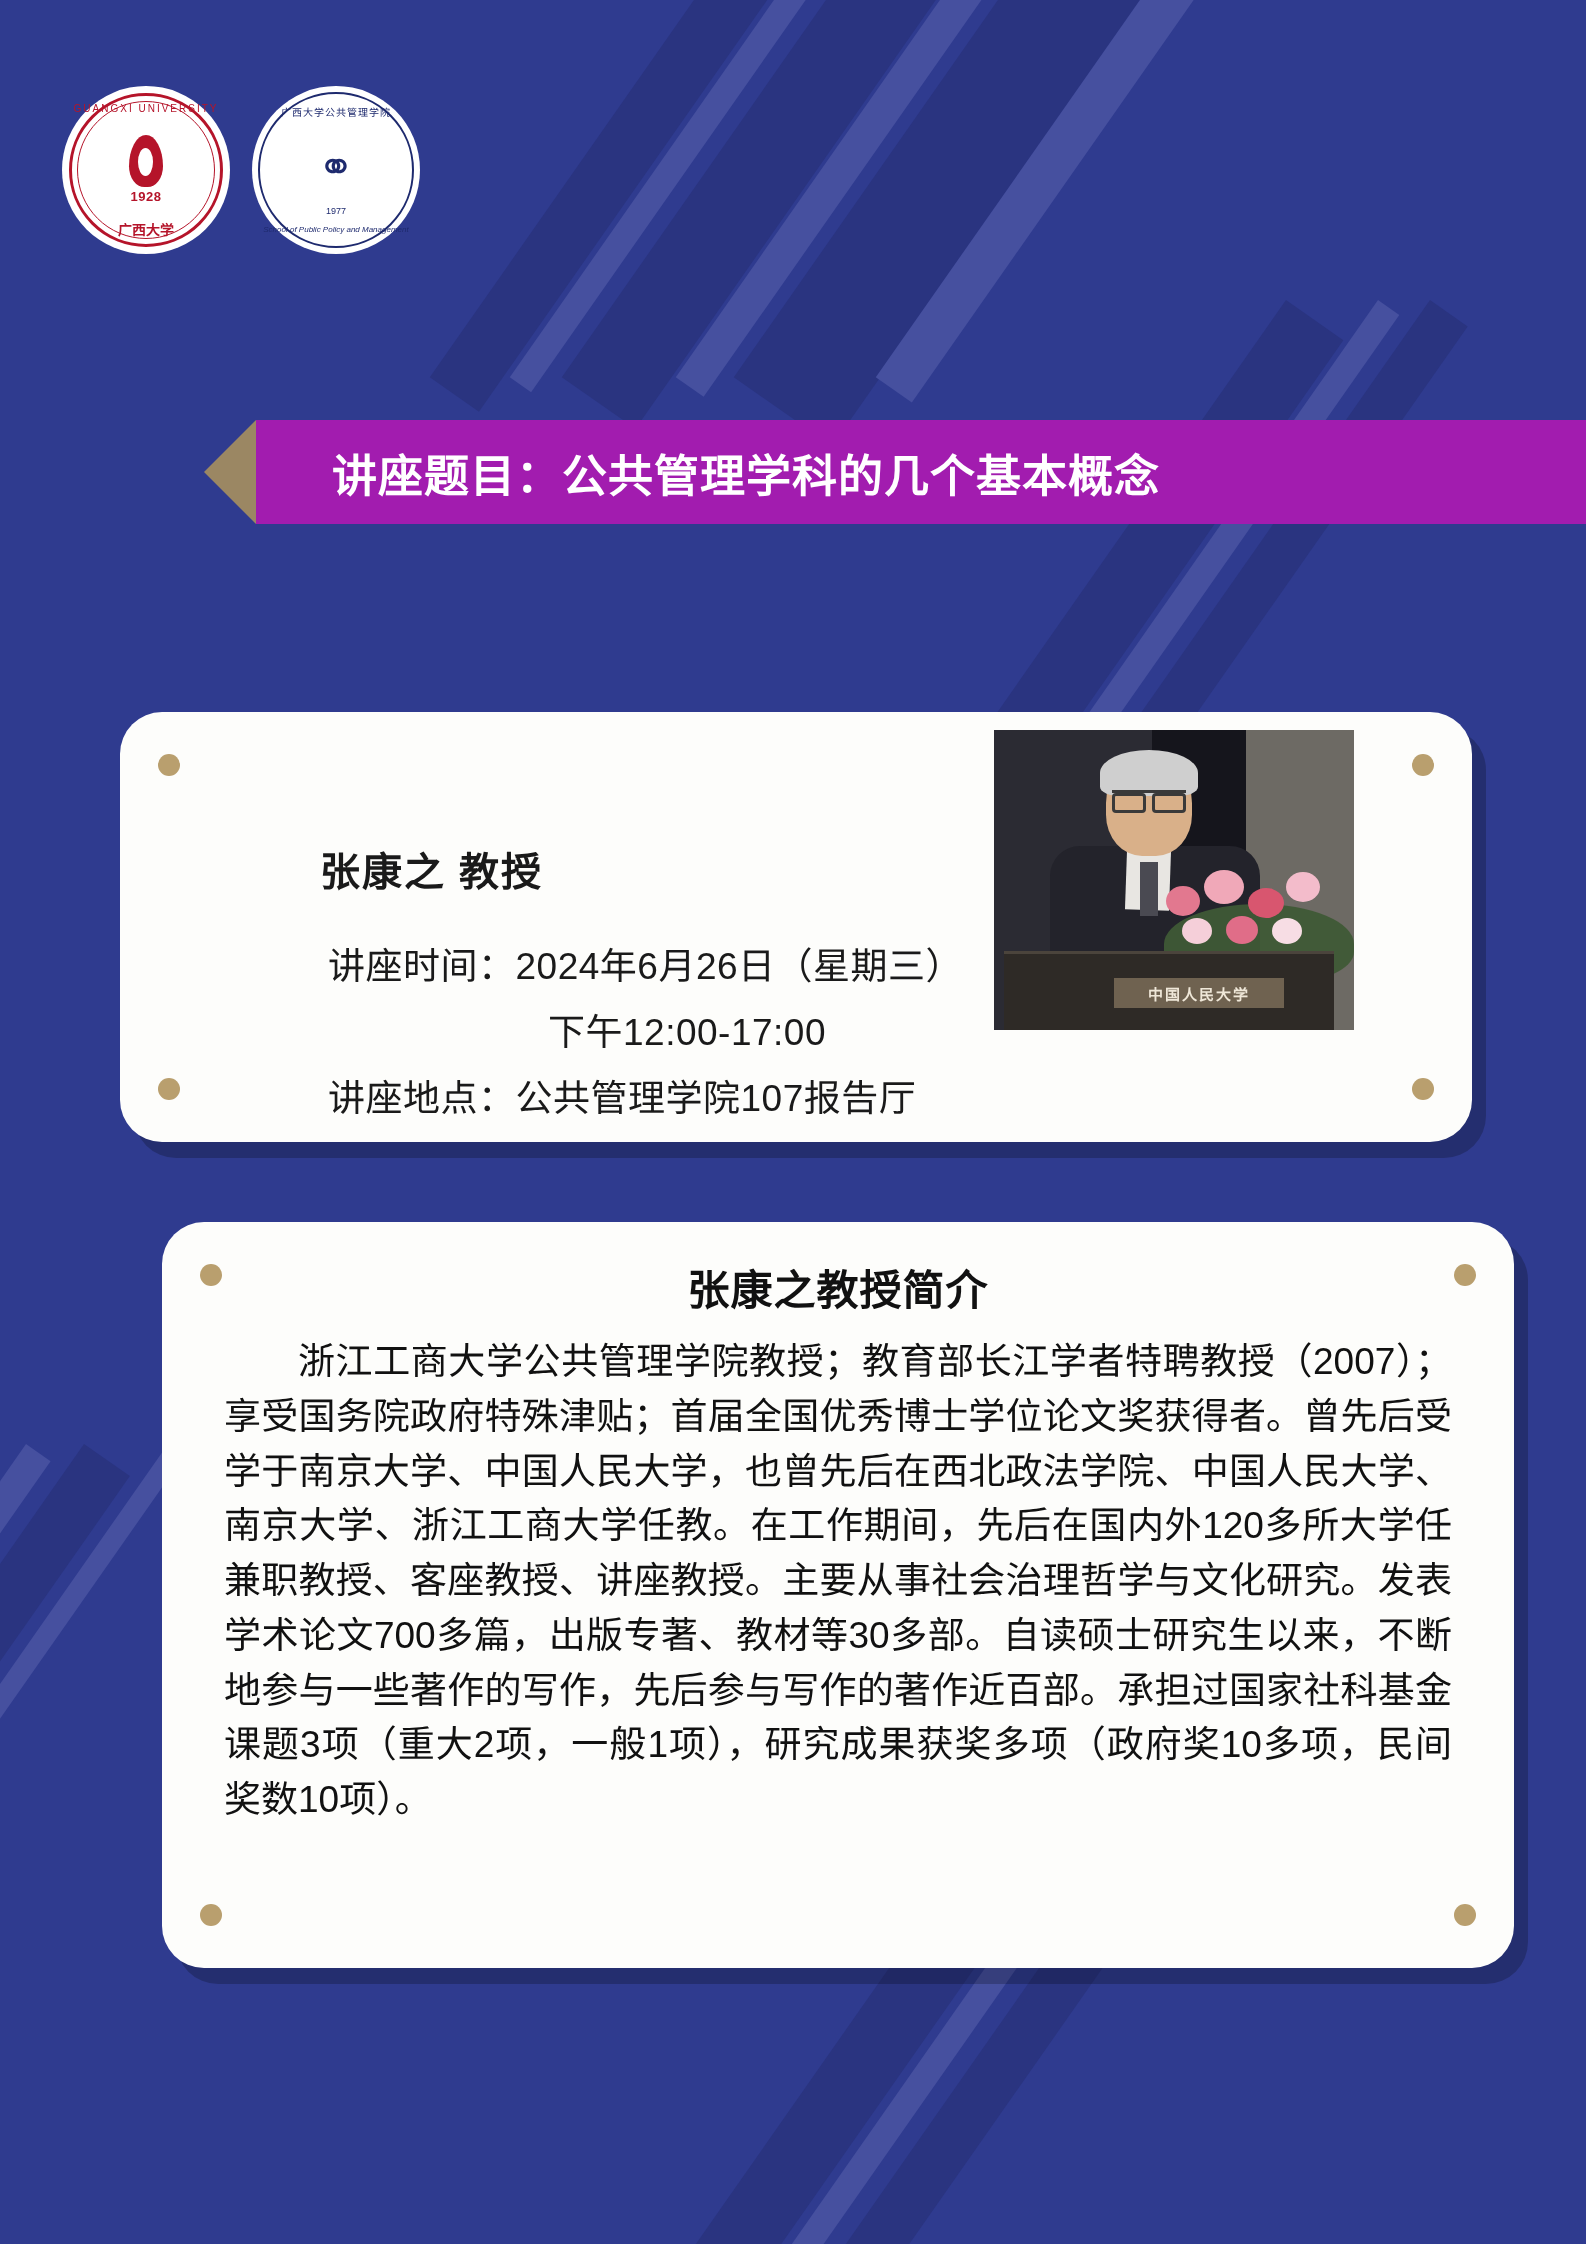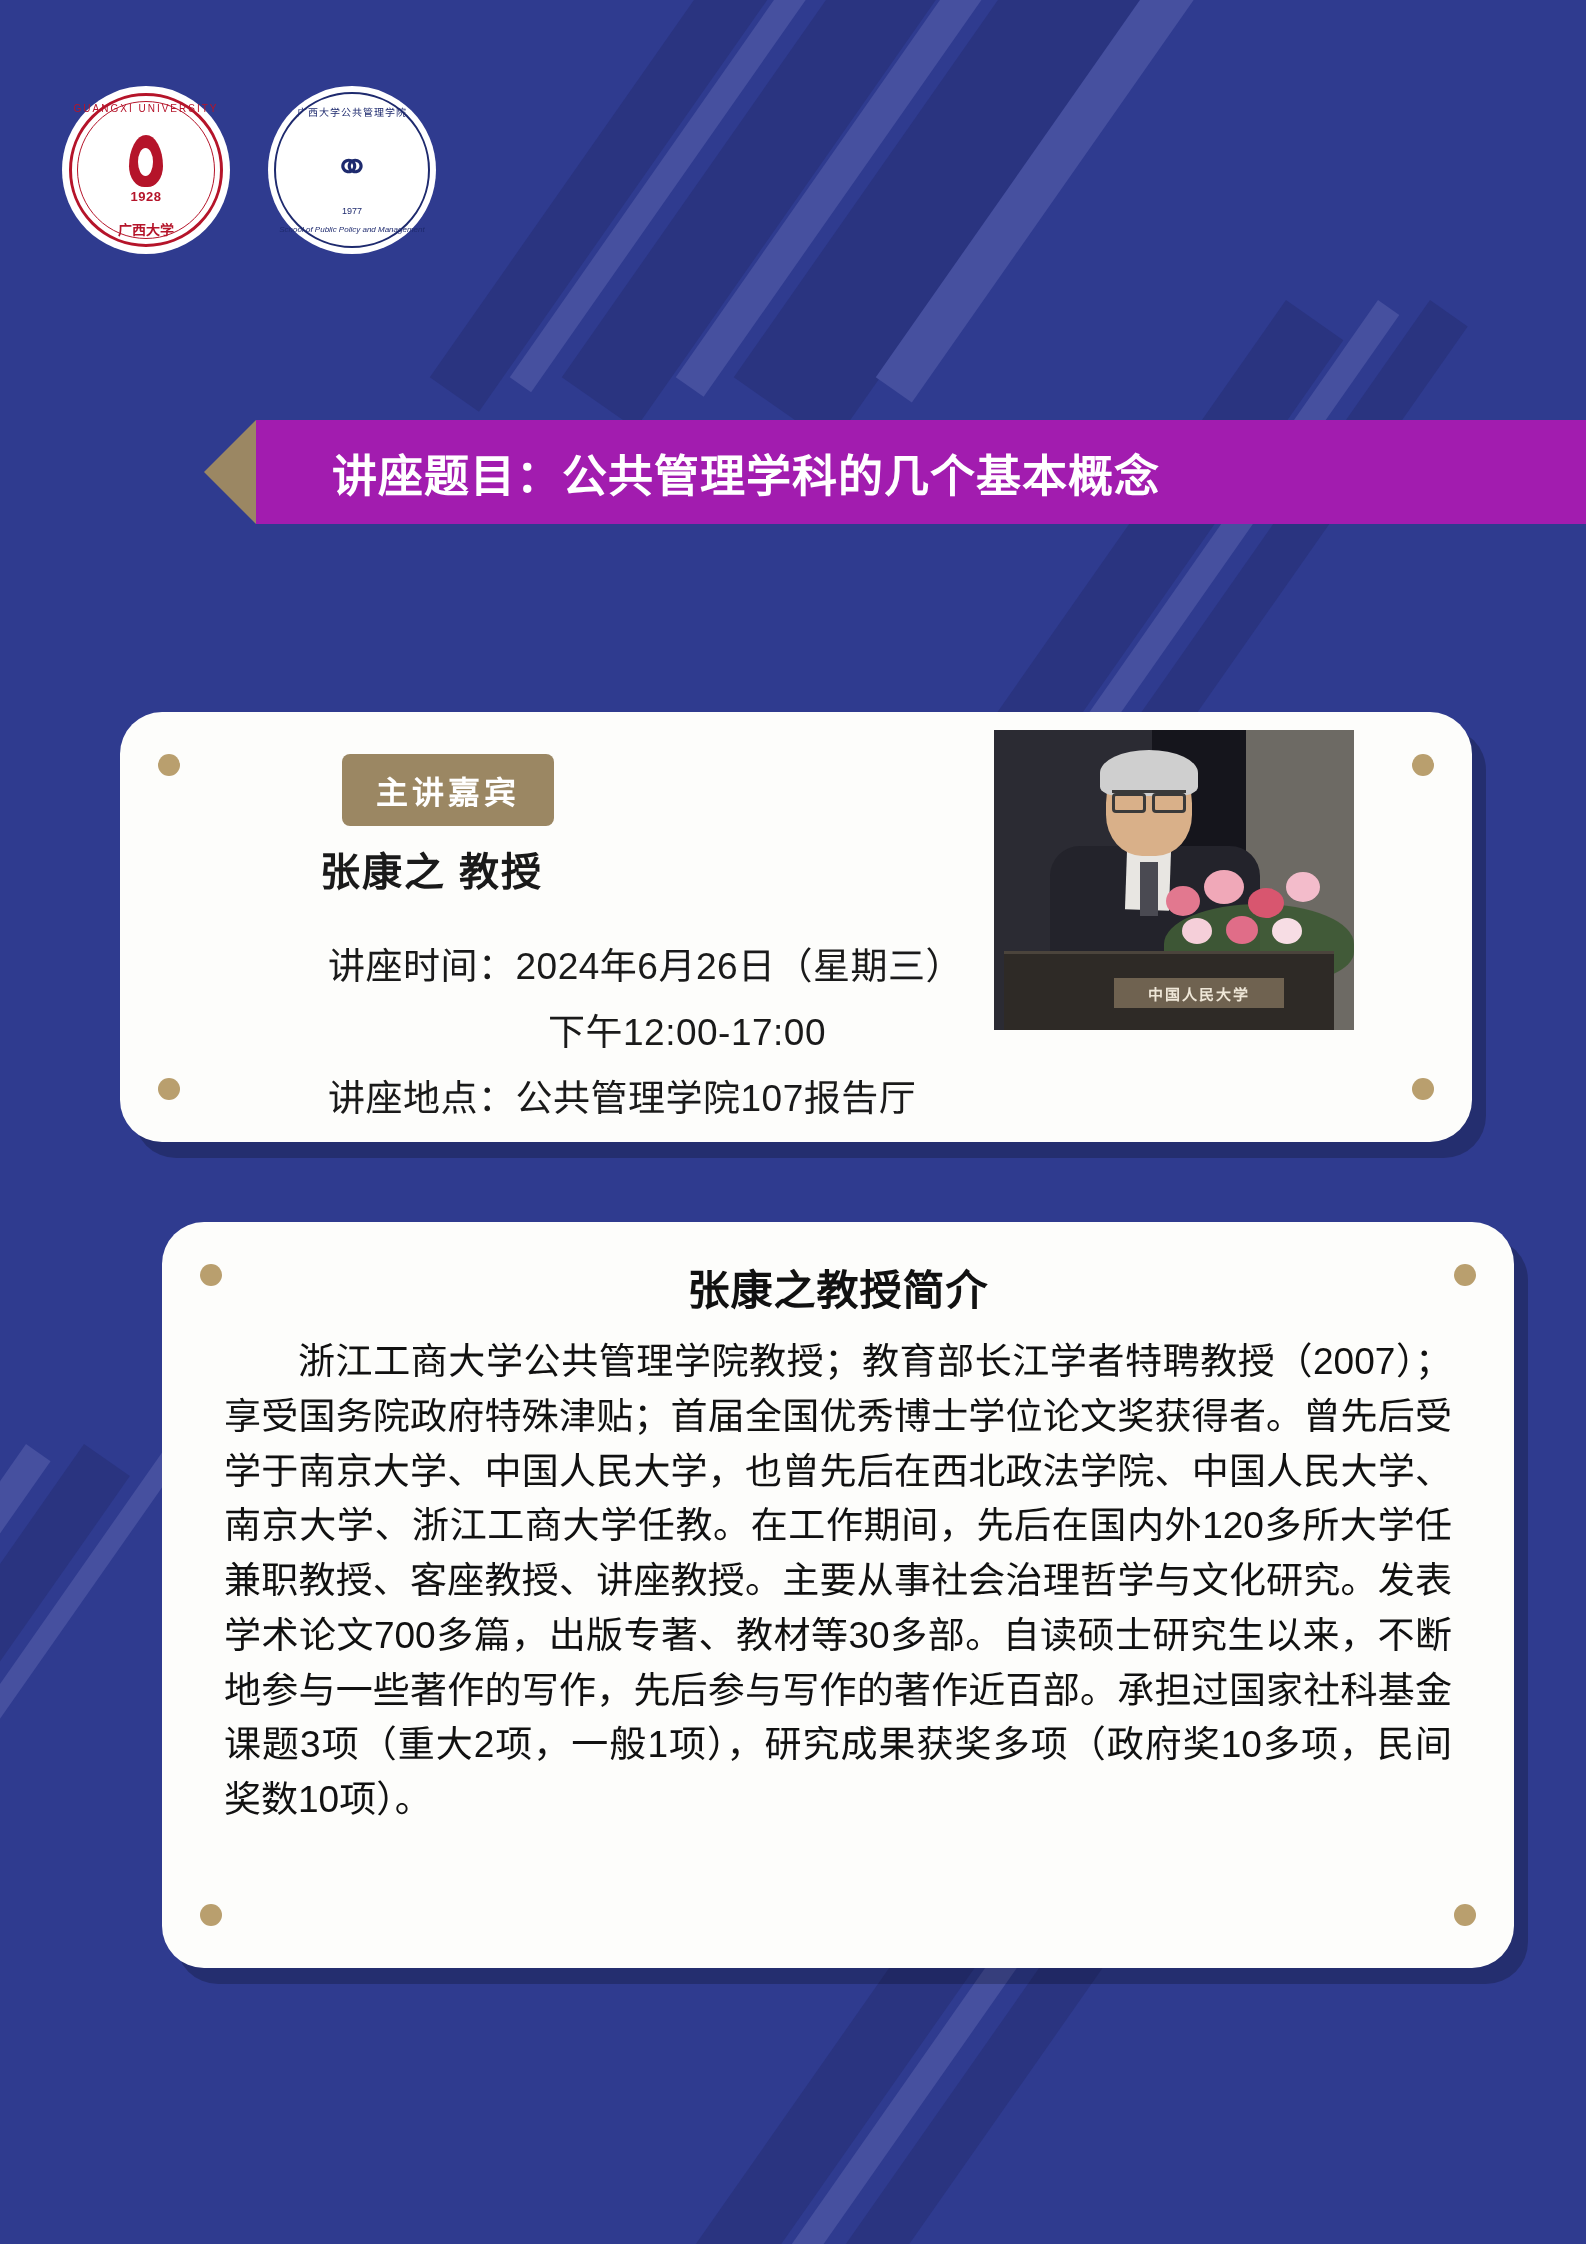--- a/index.html
+++ b/index.html
@@ -42,21 +42,21 @@
   
   .sg-br { bottom: -140px; right: -120px; width: 560px; height: 640px; }
 
   
   .header {
     position: absolute;
     top: 86px;
     left: 62px;
     display: flex;
     align-items: center;
-    gap: 38px;
+    gap: 22px;
   }
   .logo {
     width: 168px;
     height: 168px;
     border-radius: 50%;
     background: #ffffff;
     box-sizing: border-box;
     display: flex;
     align-items: center;
     justify-content: center;
@@ -455,21 +455,20 @@
   <div class="topic-banner">
     <div class="topic-text">讲座题目：公共管理学科的几个基本概念</div>
   </div>
 
   <div class="card card-speaker">
     <div class="dot" style="left:38px; top:42px;"></div>
     <div class="dot" style="right:38px; top:42px;"></div>
     <div class="dot" style="left:38px; bottom:42px;"></div>
     <div class="dot" style="right:38px; bottom:42px;"></div>
 
-    <div class="badge">主讲嘉宾</div>
     <div class="speaker-name">张康之  教授</div>
     <div class="speaker-line sl1">讲座时间：2024年6月26日（星期三）</div>
     <div class="speaker-line sl2">下午12:00-17:00</div>
     <div class="speaker-line sl3">讲座地点：公共管理学院107报告厅</div>
 
     <div class="photo">
       <div class="ph-bg"></div>
       <div class="ph-wallL"></div>
       <div class="ph-wallR"></div>
       <div class="ph-body"></div>

